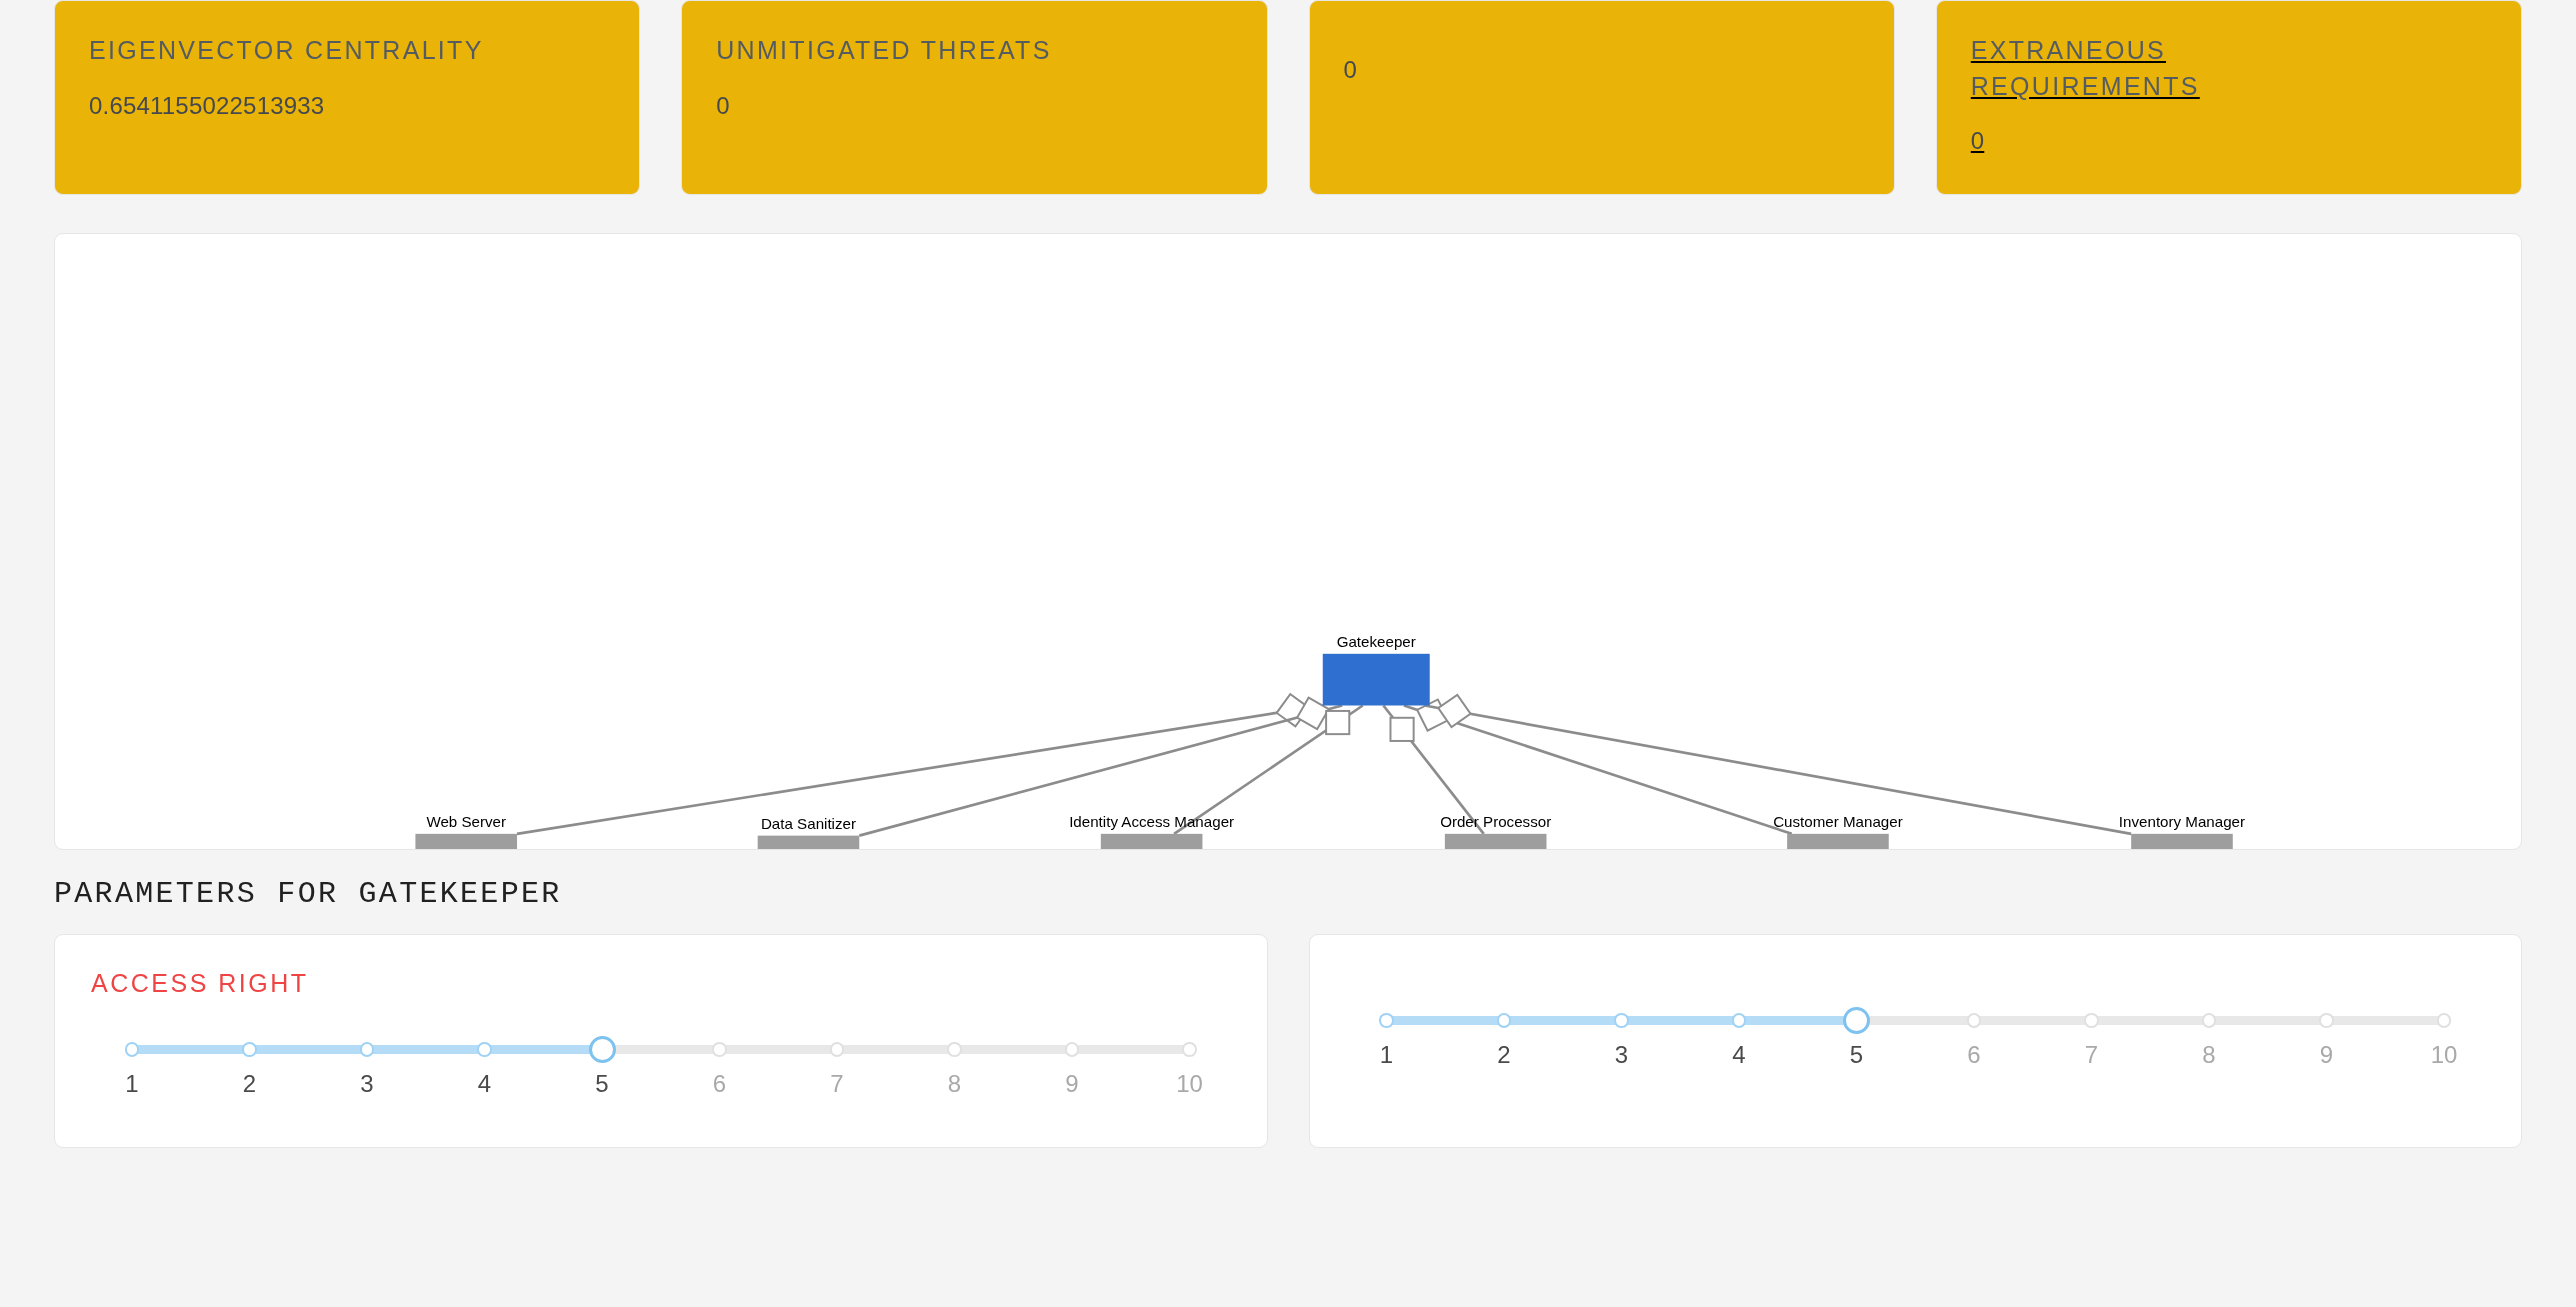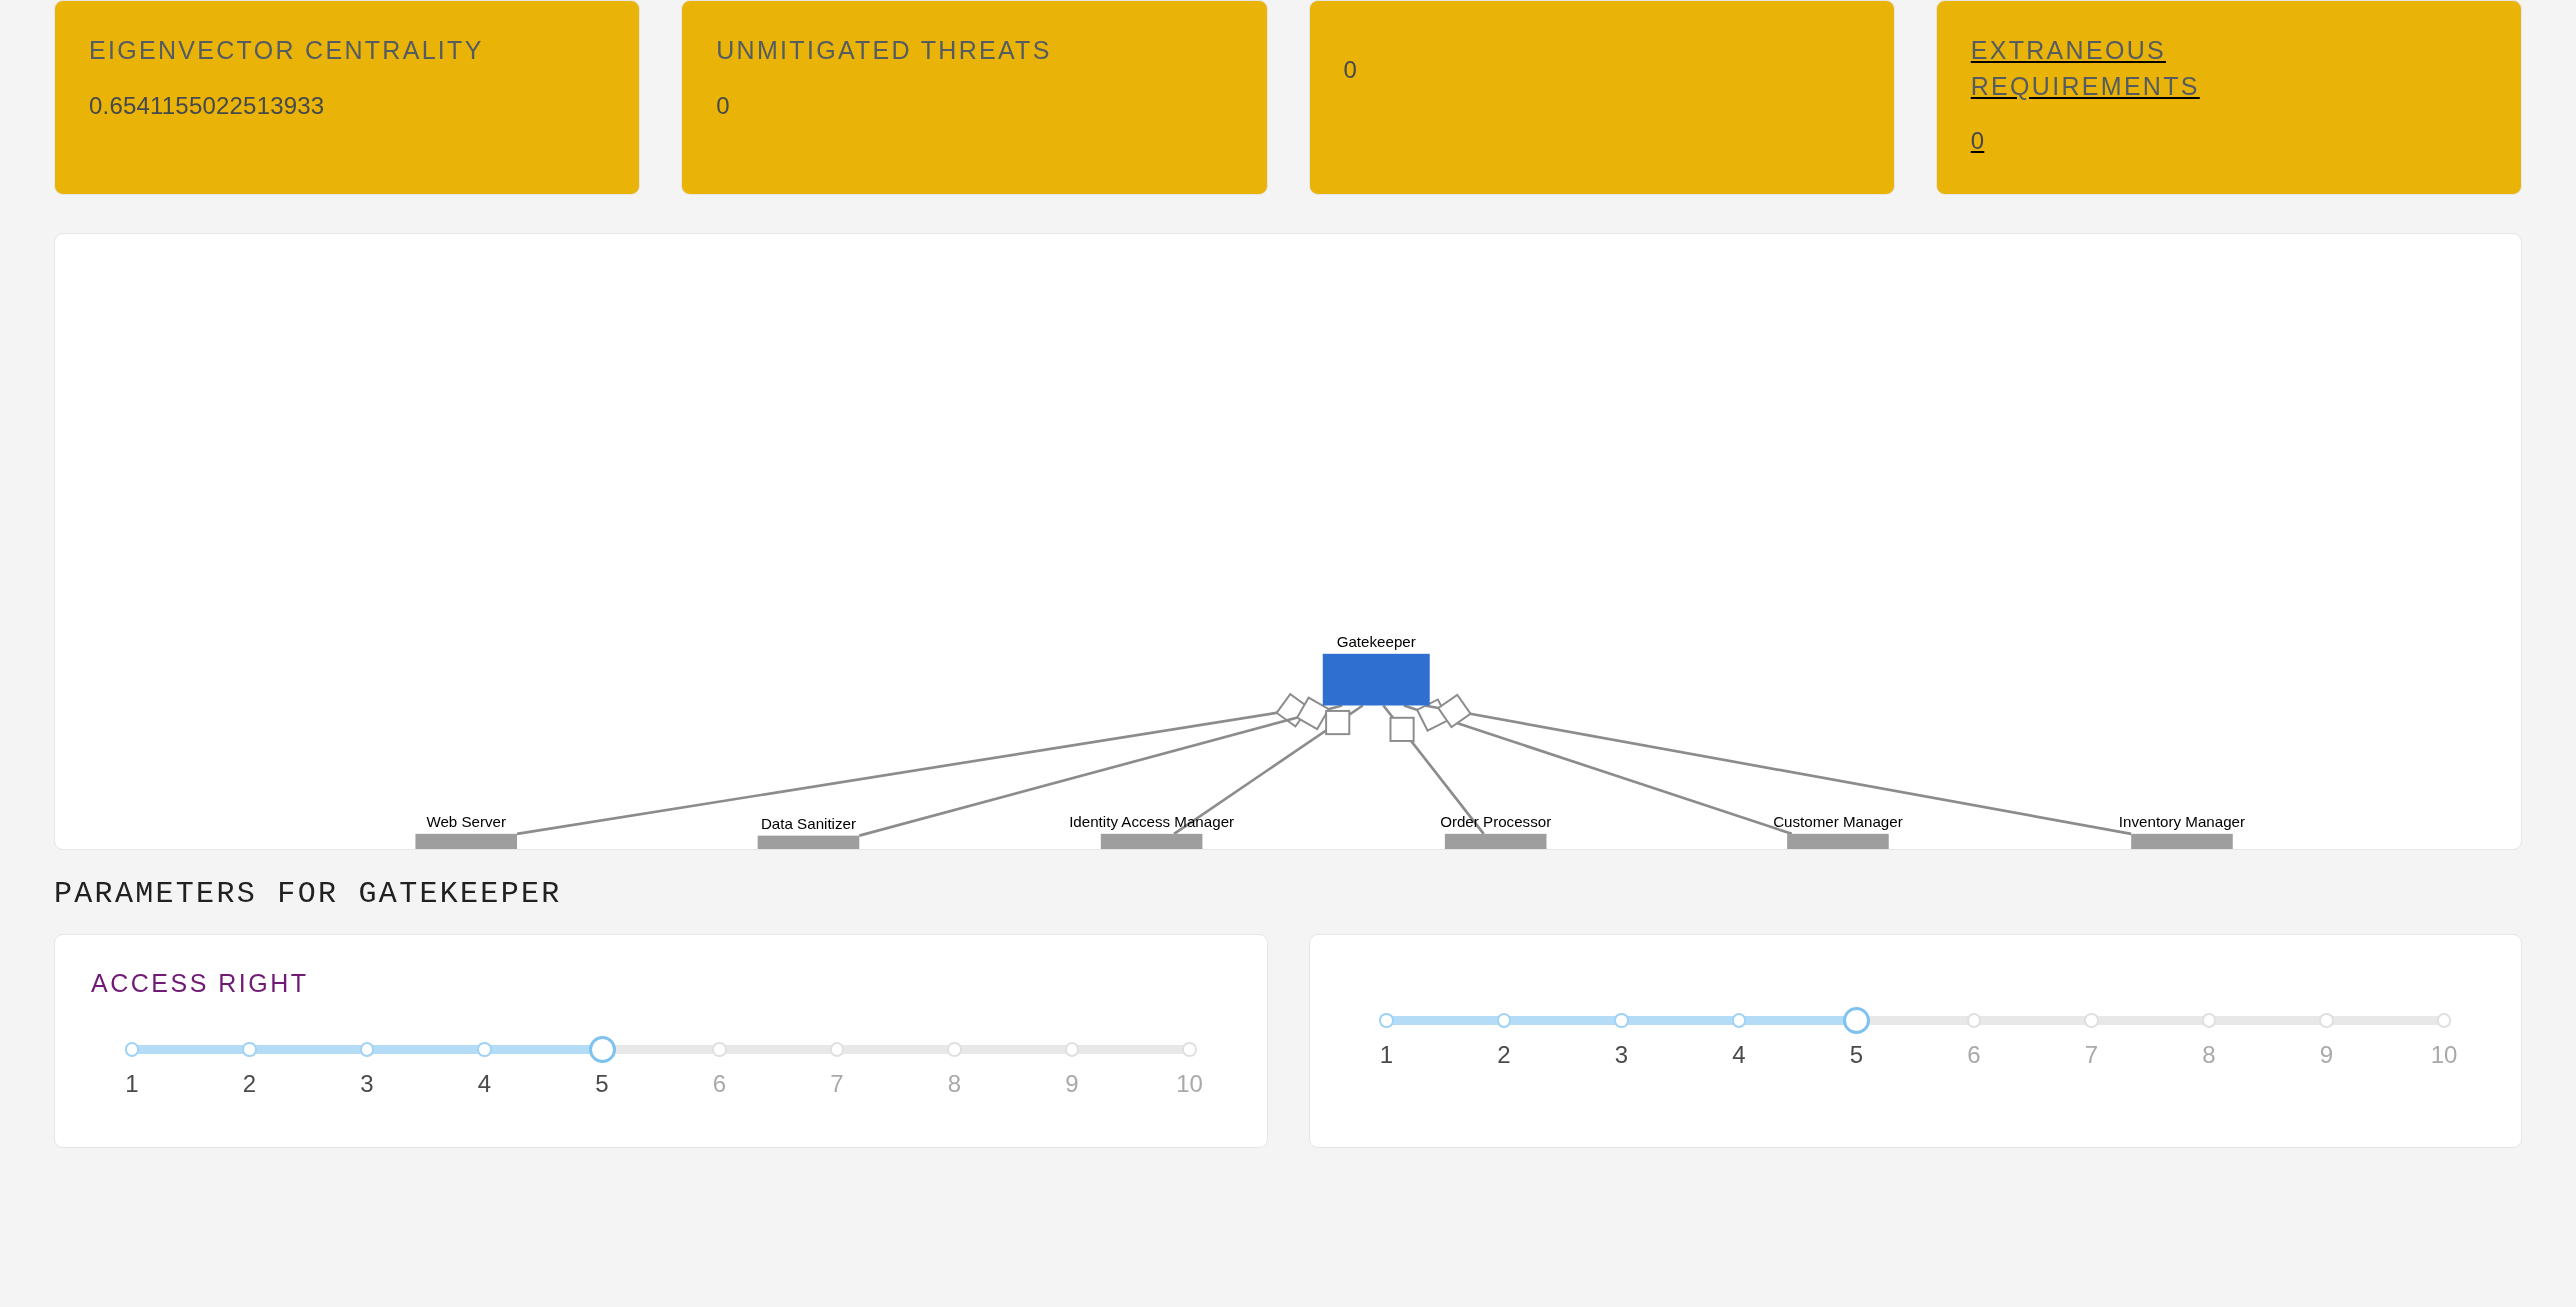--- a/index.html
+++ b/index.html
@@ -77,21 +77,21 @@
   .param-card {
     flex: 1 1 0;
     background: #ffffff;
     border: 0.9px solid #e6e6e6;
     border-radius: 9px;
     padding: 34px 36px 38px 36px;
   }
   .param-card .p-label {
     font-size: 25px;
     letter-spacing: 2.5px;
-    color: #701a75;
+    color: #ef4444;
     text-transform: uppercase;
   }
   .slider-wrap { margin-top: 47px; padding: 0 41px 0 41px; position: relative; }
   .slider-rail {
     position: relative;
     height: 9px;
     background: #e8e8e8;
     border-radius: 5.4px;
   }
   .slider-fill {

